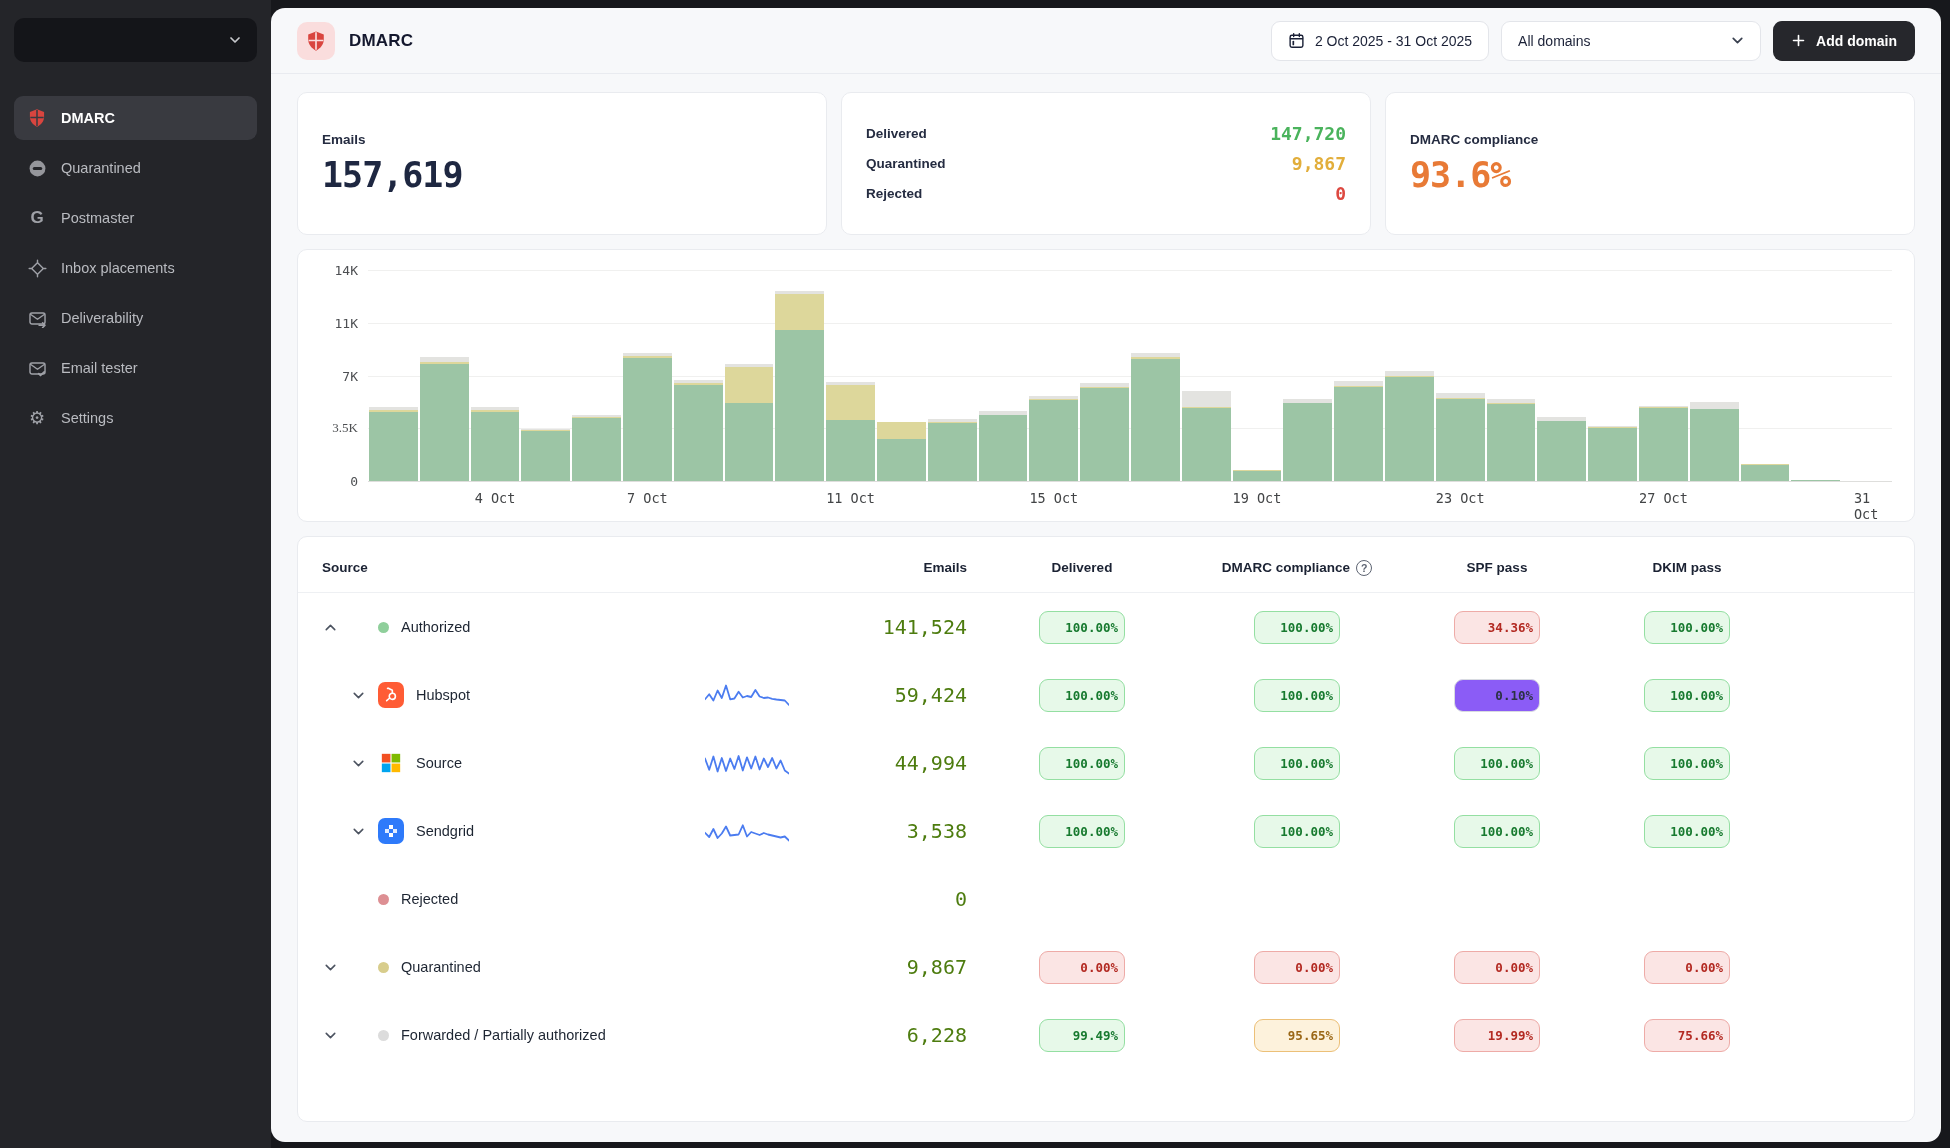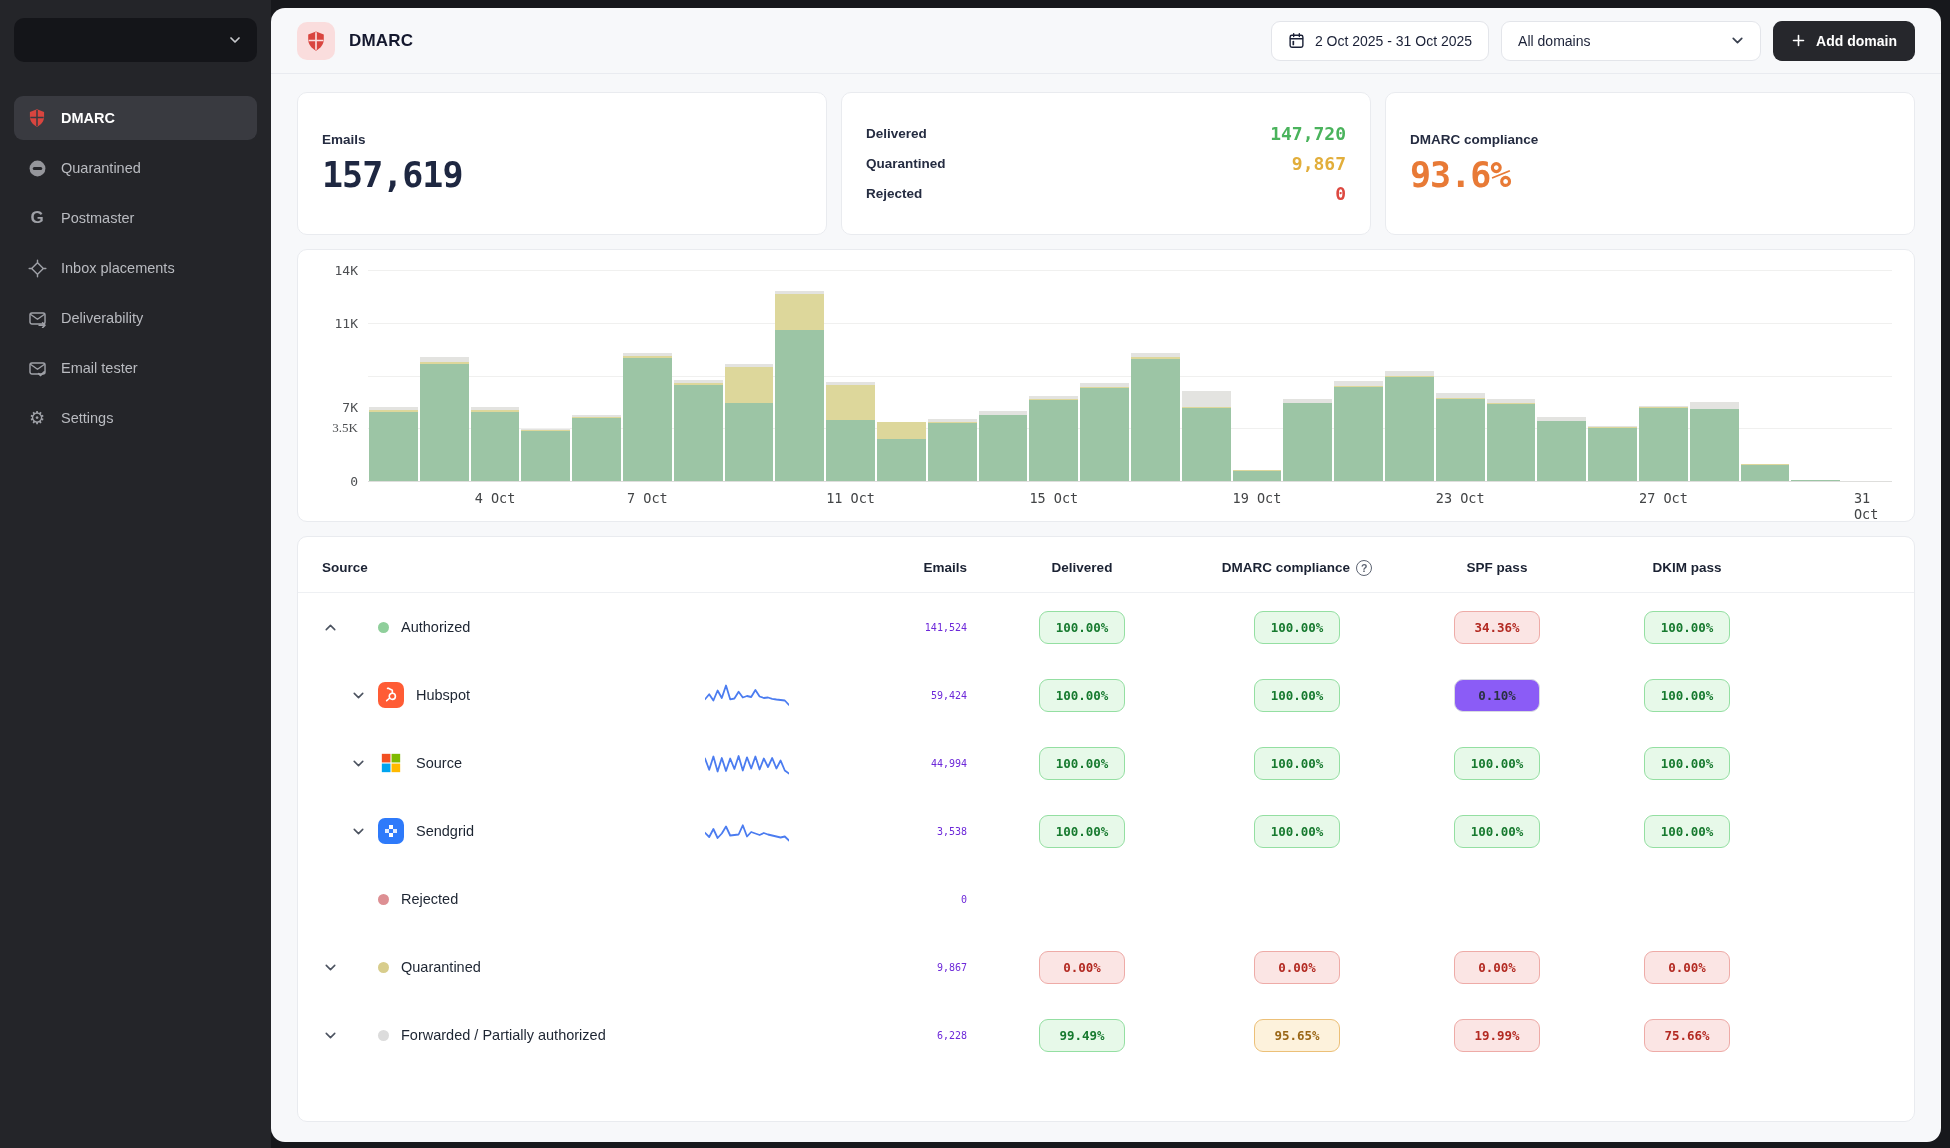--- a/index.html
+++ b/index.html
@@ -72,23 +72,23 @@
   .tbody .trow { height:68px; cursor:default; }
   .exp { display:flex; align-items:center; }
   .exp svg { stroke:#4c5360; cursor:pointer; }
   .exp.up svg { transform:rotate(180deg); }
   .trow.indent .exp { padding-left:28px; }
   .src-cell { display:flex; align-items:center; gap:12px; font-size:14.5px; color:#1d2532; }
   .dot { width:11px; height:11px; border-radius:50%; flex:0 0 11px; }
   .brand { width:26px; height:26px; border-radius:7px; flex:0 0 26px; display:flex; align-items:center;
            justify-content:center; }
   .spark-cell { display:flex; justify-content:center; }
-  .emails { font-size:10px; color:#6d28d9; }
+  .emails { font-size:20px; color:#4d7c0f; }
   .badge { display:inline-block; min-width:86px; padding:8px 6px; border-radius:9px; font-size:12.5px;
-           font-weight:bold; text-align:center; font-family:"DejaVu Sans Mono", monospace; }
+           font-weight:bold; text-align:right; font-family:"DejaVu Sans Mono", monospace; }
   .badge.green   { background:#e7f9e9; border:1px solid #94dfa2; color:#177a2f; }
   .badge.red     { background:#fbe5e4; border:1px solid #eeaba7; color:#b32a22; }
   .badge.amber   { background:#fdf2dc; border:1px solid #ecc078; color:#9a6716; }
   .badge.neutral { background:#8b5cf6; border:1px solid #d8dbe0; color:#2a3142; }
   .qmark { width:16px; height:16px; border-radius:50%; border:1.4px solid #5d6472; color:#5d6472;
            font-size:10.5px; display:inline-flex; align-items:center; justify-content:center; font-weight:bold; }
 </style>
 </head>
 <body>
 
@@ -221,21 +221,21 @@
         <div class="stat-label">DMARC compliance</div>
         <div class="stat-big mono" style="color:#e87a36">93.6%</div>
       </div>
     </section>
 
     <section class="card chart-card">
       <div class="chart-wrap">
         <div class="y-col mono">
             <span style="top: 0%;">14K</span>
             <span style="top: 25%;">11K</span>
-            <span style="top: 50%; margin-top: 31px;">7K</span>
+            <span style="top: 50%;">7K</span>
             <span style="top: 75%; font-family: Liberation Serif, serif;">3.5K</span>
             <span style="top: 100%;">0</span>
           </div>
         <div class="plot">
           <div>
               <div class="gridline" style="top: 0%;"></div>
               <div class="gridline" style="top: 25%;"></div>
               <div class="gridline" style="top: 50%;"></div>
               <div class="gridline" style="top: 75%;"></div>
               <div class="gridline base" style="top: 100%;"></div>

